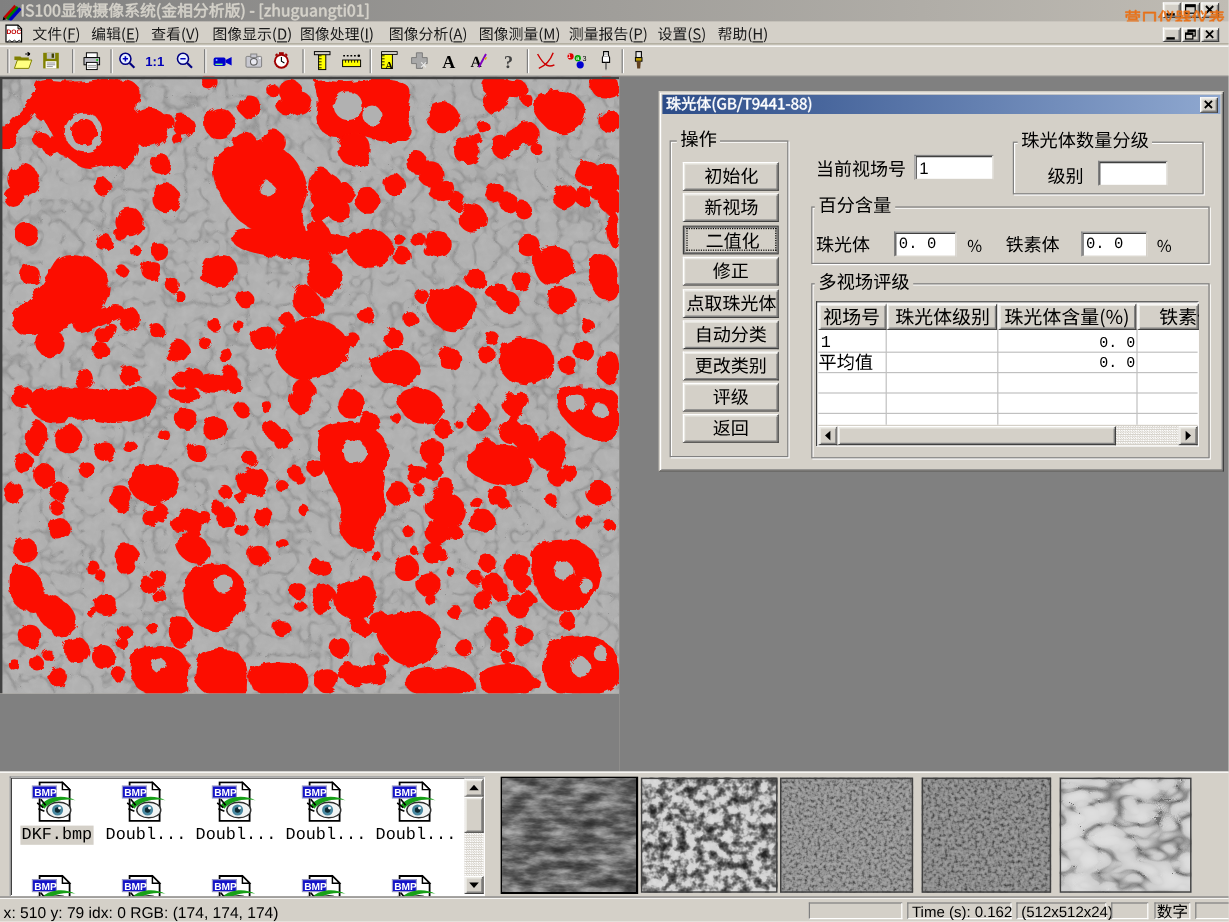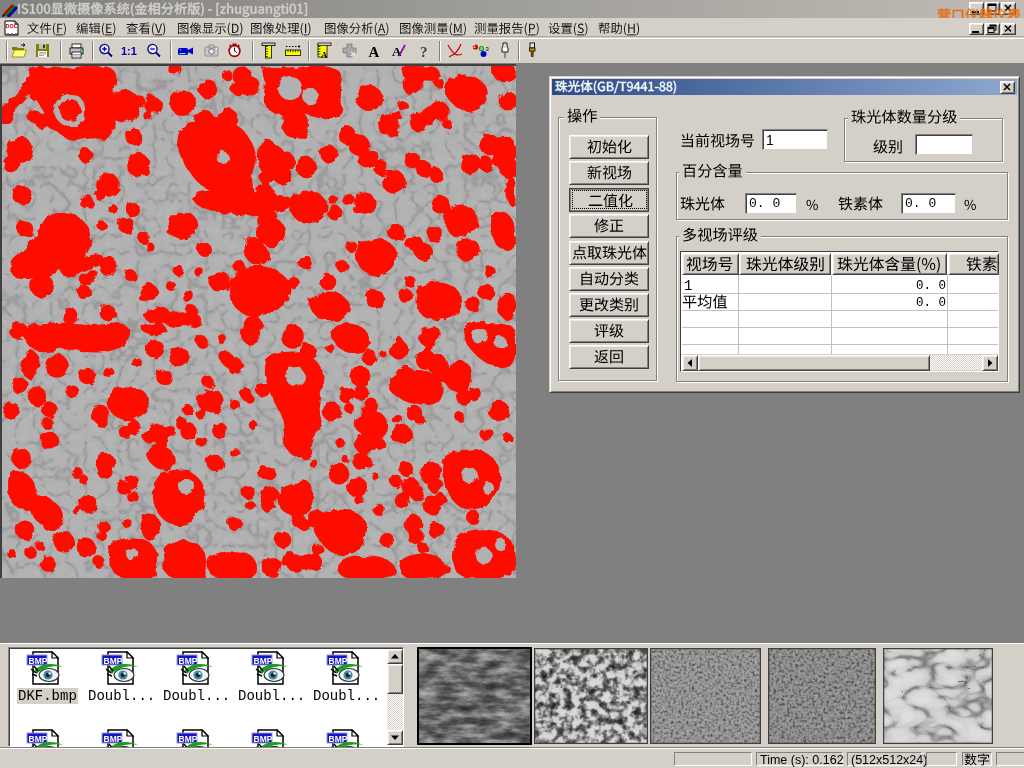--- a/index.html
+++ b/index.html
@@ -880,20 +880,21 @@
     </svg>
     <svg class="abs" style="left:768px;top:648px" width="108" height="96">
       <rect width="108" height="96" fill="#999" filter="url(#t4f)"></rect>
       <rect x="0.5" y="0.5" width="107" height="95" fill="none" stroke="#404040" stroke-width="1.5"></rect>
     </svg>
     <svg class="abs" style="left:883px;top:648px" width="110" height="96">
       <rect width="110" height="96" fill="#d8d8d8" filter="url(#t5f)"></rect>
       <rect x="0.5" y="0.5" width="109" height="95" fill="none" stroke="#404040" stroke-width="1.5"></rect>
     </svg>
 <div class="abs" style="left:0;top:747px;width:1024px;height:21px;background:#d4d0c8;border-top:1px solid #808080;box-shadow:inset 0 1px 0 #fff"></div>
+<div class="abs" style="left:3px;top:753px;font:13px 'Liberation Sans',sans-serif;color:#000">x: 510 y: 79 idx: 0 RGB: (174, 174, 174)</div>
 <div class="abs" style="left:674px;top:752px;width:78px;height:14px;border-top:1px solid #808080;border-left:1px solid #808080;border-right:1px solid #fff;border-bottom:1px solid #fff"></div>
 <div class="abs" style="left:756px;top:752px;width:87px;height:14px;border-top:1px solid #808080;border-left:1px solid #808080;border-right:1px solid #fff;border-bottom:1px solid #fff"></div>
     <div class="abs" style="left:760px;top:753px;font:12.5px 'Liberation Sans',sans-serif;color:#000">Time (s): 0.162</div>
 <div class="abs" style="left:847px;top:752px;width:75px;height:14px;border-top:1px solid #808080;border-left:1px solid #808080;border-right:1px solid #fff;border-bottom:1px solid #fff"></div>
     <div class="abs" style="left:851px;top:753px;font:12.5px 'Liberation Sans',sans-serif;color:#000">(512x512x24)</div>
 <div class="abs" style="left:926px;top:752px;width:31px;height:14px;border-top:1px solid #808080;border-left:1px solid #808080;border-right:1px solid #fff;border-bottom:1px solid #fff"></div>
 <div class="abs" style="left:962px;top:752px;width:30px;height:14px;border-top:1px solid #808080;border-left:1px solid #808080;border-right:1px solid #fff;border-bottom:1px solid #fff"></div>
 <svg class="tx" style="left:964px;top:752.5px" width="28" height="17">
       <path transform="translate(0,11.4)" d="M5.8 -10.7C5.5 -10.2 5.1 -9.4 4.8 -8.9L5.4 -8.6C5.8 -9.1 6.2 -9.7 6.6 -10.3ZM1.1 -10.3C1.5 -9.8 1.8 -9.0 1.9 -8.6L2.7 -8.9C2.6 -9.4 2.2 -10.1 1.9 -10.6ZM5.3 -3.4C5.0 -2.7 4.6 -2.1 4.1 -1.6C3.6 -1.9 3.1 -2.1 2.6 -2.3C2.8 -2.7 3.0 -3.0 3.2 -3.4ZM1.4 -2.0C2.1 -1.7 2.8 -1.4 3.4 -1.1C2.6 -0.5 1.6 -0.1 0.5 0.2C0.7 0.4 0.9 0.7 1.0 0.9C2.2 0.6 3.3 0.1 4.2 -0.7C4.7 -0.4 5.1 -0.1 5.4 0.1L6.0 -0.6C5.7 -0.8 5.3 -1.0 4.9 -1.2C5.6 -2.0 6.1 -2.9 6.4 -4.0L5.9 -4.2L5.7 -4.2H3.6L3.9 -4.9L3.0 -5.0C2.9 -4.8 2.8 -4.5 2.7 -4.2H0.9V-3.4H2.3C2.0 -2.9 1.7 -2.4 1.4 -2.0ZM3.3 -10.9V-8.5H0.7V-7.7H3.0C2.4 -6.9 1.4 -6.0 0.5 -5.7C0.7 -5.5 0.9 -5.1 1.0 -4.9C1.8 -5.3 2.7 -6.1 3.3 -6.8V-5.3H4.3V-7.0C4.9 -6.6 5.7 -6.0 6.0 -5.7L6.5 -6.4C6.2 -6.6 5.1 -7.3 4.4 -7.7H6.9V-8.5H4.3V-10.9ZM8.2 -10.8C7.9 -8.5 7.3 -6.3 6.3 -5.0C6.5 -4.8 6.8 -4.5 7.0 -4.4C7.3 -4.9 7.6 -5.4 7.9 -6.1C8.2 -4.8 8.5 -3.6 9.0 -2.6C8.3 -1.4 7.3 -0.4 5.9 0.3C6.0 0.5 6.3 0.9 6.4 1.1C7.7 0.4 8.7 -0.5 9.5 -1.7C10.2 -0.6 11.0 0.3 12.0 0.9C12.1 0.7 12.4 0.3 12.6 0.2C11.5 -0.4 10.7 -1.4 10.0 -2.6C10.7 -3.9 11.2 -5.5 11.4 -7.5H12.3V-8.4H8.6C8.8 -9.1 9.0 -9.9 9.1 -10.7ZM10.5 -7.5C10.3 -6.0 10.0 -4.7 9.5 -3.6C9.0 -4.8 8.7 -6.1 8.4 -7.5Z M19.0 -4.7V-3.9H13.9V-3.0H19.0V-0.2C19.0 0.0 18.9 0.1 18.7 0.1C18.4 0.1 17.6 0.1 16.7 0.1C16.9 0.3 17.1 0.8 17.1 1.0C18.3 1.0 18.9 1.0 19.4 0.9C19.9 0.7 20.0 0.4 20.0 -0.2V-3.0H25.1V-3.9H20.0V-4.4C21.2 -5.0 22.3 -5.9 23.1 -6.7L22.5 -7.2L22.2 -7.2H16.0V-6.2H21.3C20.6 -5.7 19.7 -5.1 19.0 -4.7ZM18.5 -10.7C18.8 -10.4 19.0 -9.9 19.2 -9.6H14.0V-6.9H15.0V-8.6H24.0V-6.9H25.0V-9.6H20.3C20.1 -10.0 19.8 -10.6 19.5 -11.0Z" fill="#000"></path>
     </svg>

